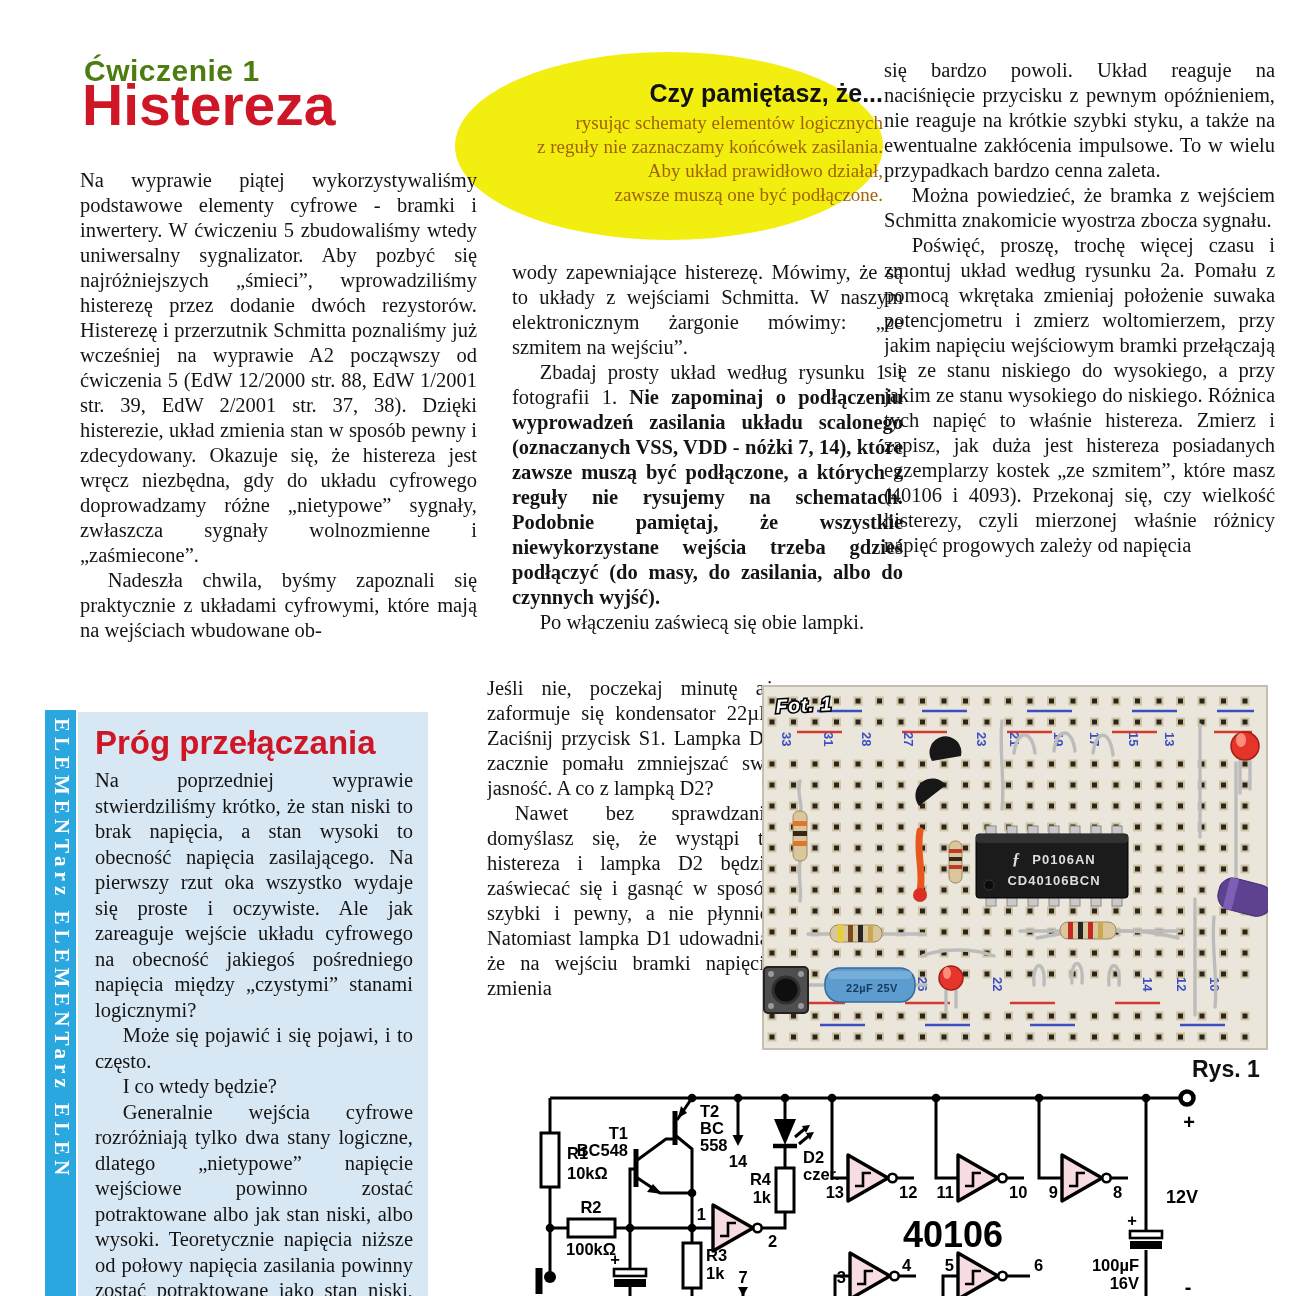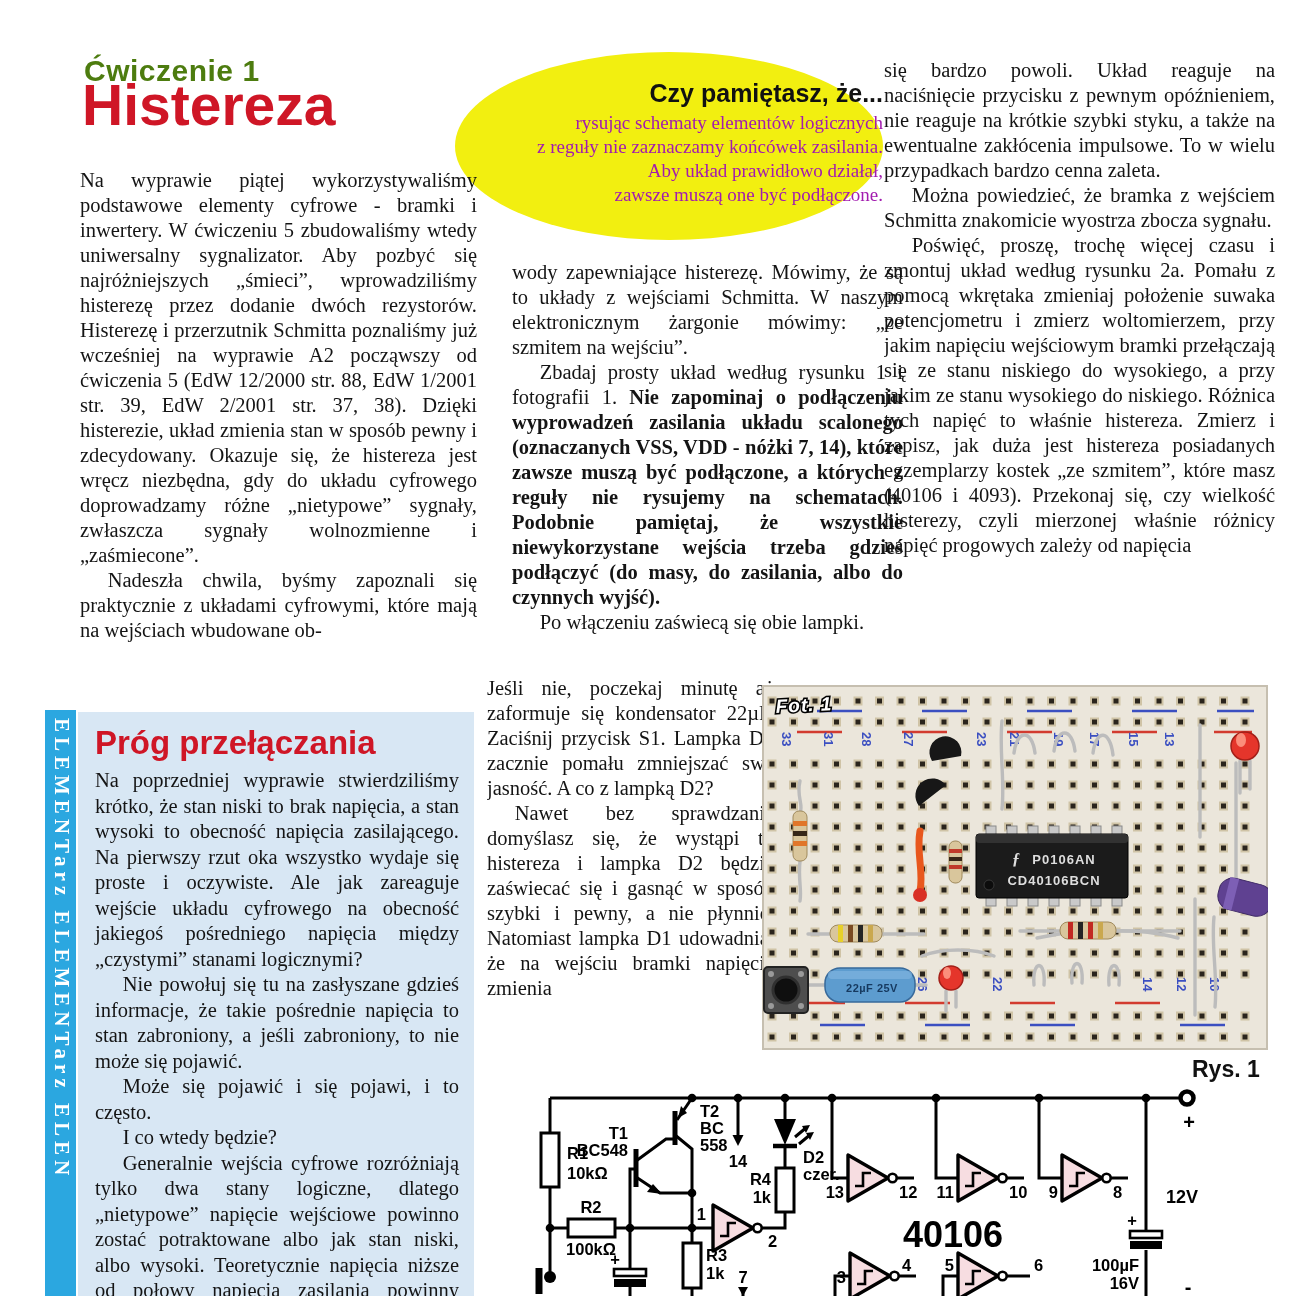--- a/index.html
+++ b/index.html
@@ -9,40 +9,40 @@
   .abs{position:absolute}
 
   
   .kicker{left:84px;top:54px;font:bold 30px "Liberation Sans",sans-serif;color:#4d7c0f;letter-spacing:.5px}
   .title{left:82px;top:72px;font:bold 57px "Liberation Sans",sans-serif;color:#cf1626}
 
   
   .callout{left:455px;top:52px;width:428px;height:188px;background:#f2ef10;border-radius:50%;
            text-align:right;padding-top:27px}
   .callout-title{font:bold 25px "Liberation Sans",sans-serif;color:#111;margin-bottom:3px}
-  .callout-line{font-size:19px;line-height:24px;color:#a21caf}
+  .callout-line{font-size:19px;line-height:24px;color:#a16207}
 
   
   .col{font-size:20.5px;line-height:25px;text-align:justify;overflow:hidden}
   .col p{margin:0}
   .ind{text-indent:1.35em}
   .b{font-weight:normal}
   .bi{font-weight:bold;}
   .col1{left:80px;top:168px;width:397px;height:530px}
   .col2a{left:512px;top:260px;width:391px;height:414px}
   .col2b{left:487px;top:676px;width:287px;height:392px}
   .col3{left:884px;top:58px;width:391px;height:622px}
 
   
   .bluebar{left:45px;top:710px;width:31px;height:586px;background:#2ba7e0;overflow:hidden}
   .bluebar-text{writing-mode:vertical-rl;font:bold 21px "Liberation Serif",serif;color:#ffffff;
                 letter-spacing:5px;padding-top:8px;margin-left:4px;white-space:nowrap}
 
   
-  .bluebox{left:78px;top:712px;width:396px;height:584px;background:#d8e7f4;
+  .bluebox{left:78px;top:712px;width:350px;height:584px;background:#d8e7f4;
            padding:10px 15px 0 17px;overflow:hidden}
   .bluebox h2{font:bold 33px "Liberation Sans",sans-serif;color:#cf1626;margin:2px 0 6px 0}
   .bluebox p{font-size:20.5px;line-height:25.5px;text-align:justify;margin:0}
 
   
   .photo{left:762px;top:685px;width:506px;height:365px}
   .rys-label{left:1192px;top:1056px;font:bold 23px "Liberation Sans",sans-serif;color:#111}
   .schematic{left:490px;top:1085px;width:806px;height:211px}
 
   
@@ -95,21 +95,20 @@
     <p class="ind"><span>Poświęć, proszę, trochę więcej czasu i zmontuj układ według </span><span class="b">rysunku 2a</span><span>. Pomału z pomocą wkrętaka zmieniaj położenie suwaka potencjometru i zmierz woltomierzem, przy jakim napięciu wejściowym bramki przełączają się ze stanu niskiego do wysokiego, a przy jakim ze stanu wysokiego do niskiego. Różnica tych napięć to właśnie histereza. Zmierz i zapisz, jak duża jest histereza posiadanych egzemplarzy kostek „ze szmitem”, które masz (40106 i 4093). Przekonaj się, czy wielkość histerezy, czyli mierzonej właśnie różnicy napięć progowych zależy od napięcia</span></p>
   </div>
 
   <div class="abs bluebar">
     <div class="bluebar-text">ELEMENTarz  ELEMENTarz  ELEN</div>
   </div>
 
   <div class="abs bluebox">
     <h2>Próg przełączania</h2>
     <p>Na poprzedniej wyprawie stwierdziliśmy krótko, że stan niski to brak napięcia, a stan wysoki to obecność napięcia zasilającego. Na pierwszy rzut oka wszystko wydaje się proste i oczywiste. Ale jak zareaguje wejście układu cyfrowego na obecność jakiegoś pośredniego napięcia między „czystymi” stanami logicznymi?</p>
-    <p class="ind">Nie powołuj się tu na zasłyszane gdzieś informacje, że takie pośrednie napięcia to stan zabroniony, a jeśli zabroniony, to nie może się pojawić.</p>
     <p class="ind">Może się pojawić i się pojawi, i to często.</p>
     <p class="ind">I co wtedy będzie?</p>
     <p class="ind"><span>Generalnie wejścia cyfrowe rozróżniają tylko dwa stany logiczne, dlatego „nietypowe” napięcie wejściowe powinno zostać potraktowane albo jak stan niski, albo wysoki. Teoretycznie napięcia niższe od połowy napięcia zasilania powinny zostać potraktowane jako stan niski, wyższe od połowy napięcia zasilania – jako stan wysoki. </span></p>
   </div>
 
   <div class="abs photo">
     <svg viewBox="0 0 506 365" width="506" height="365">
       <rect width="506" height="365" fill="#ebe6db"></rect>
       <rect x="1" y="1" width="504" height="363" fill="none" stroke="#c6bfb0" stroke-width="2"></rect>
       <g id="bb-holes">

